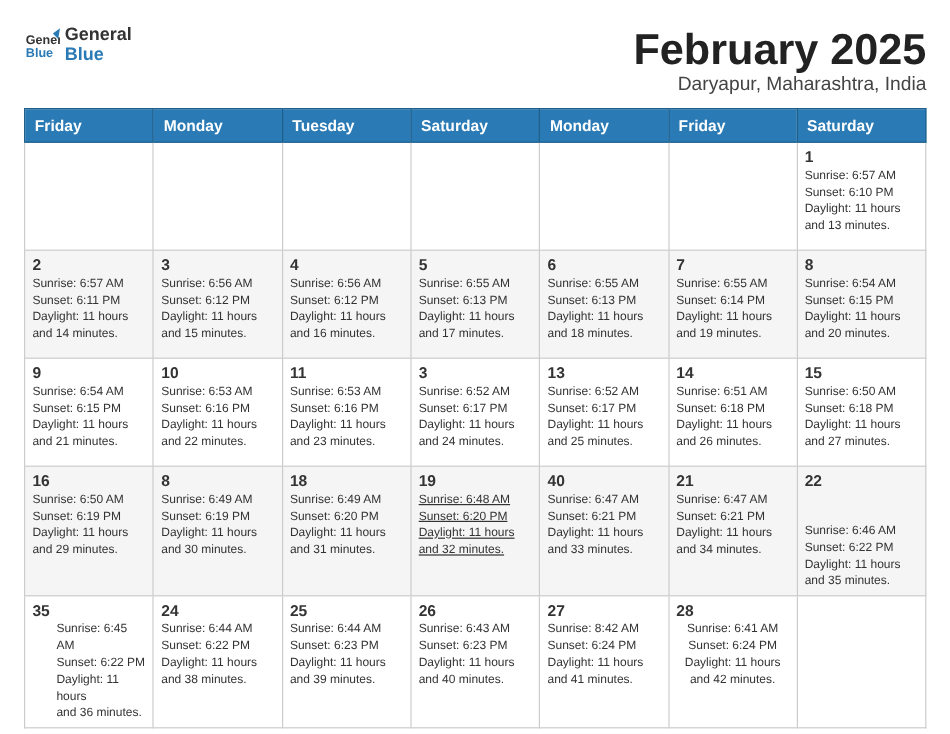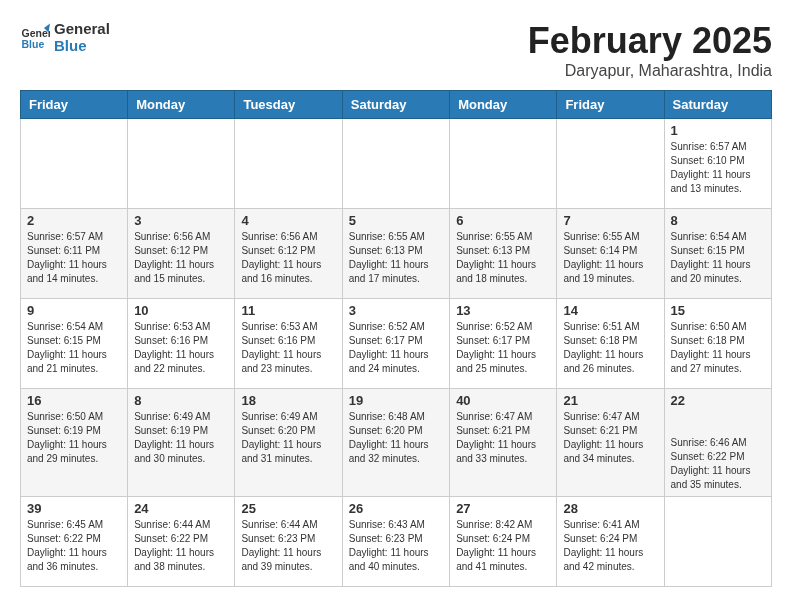--- a/index.html
+++ b/index.html
@@ -242,21 +242,21 @@
         </td>
         <td class="alt-row">
           <div class="day-number">18</div>
           <div class="day-info" style="white-space: pre-line;">Sunrise: 6:49 AM
 Sunset: 6:20 PM
 Daylight: 11 hours
 and 31 minutes.</div>
         </td>
         <td class="alt-row">
           <div class="day-number">19</div>
-          <div class="day-info" style="white-space: pre-line;">Sunrise: 6:48 AM
+          <div class="day-info" style="white-space: pre-line; text-decoration: underline;">Sunrise: 6:48 AM
 Sunset: 6:20 PM
 Daylight: 11 hours
 and 32 minutes.</div>
         </td>
         <td class="alt-row">
           <div class="day-number">40</div>
           <div class="day-info" style="white-space: pre-line;">Sunrise: 6:47 AM
 Sunset: 6:21 PM
 Daylight: 11 hours
 and 33 minutes.</div>
@@ -271,22 +271,22 @@
         <td class="alt-row">
           <div class="day-number">22</div>
           <div class="day-info" style="white-space: pre-line; margin-top: 28px;">Sunrise: 6:46 AM
 Sunset: 6:22 PM
 Daylight: 11 hours
 and 35 minutes.</div>
         </td>
       </tr>
       <tr>
         <td>
-          <div class="day-number">39</div>
-          <div class="day-info" style="white-space: pre-line;">Sunrise: 6:45 AM
+          <div class="day-number">35</div>
+          <div class="day-info" style="white-space: pre-line; margin-left: 20px;">Sunrise: 6:45 AM
 Sunset: 6:22 PM
 Daylight: 11 hours
 and 36 minutes.</div>
         </td>
         <td>
           <div class="day-number">24</div>
           <div class="day-info" style="white-space: pre-line;">Sunrise: 6:44 AM
 Sunset: 6:22 PM
 Daylight: 11 hours
 and 38 minutes.</div>
@@ -307,21 +307,21 @@
         </td>
         <td>
           <div class="day-number">27</div>
           <div class="day-info" style="white-space: pre-line;">Sunrise: 8:42 AM
 Sunset: 6:24 PM
 Daylight: 11 hours
 and 41 minutes.</div>
         </td>
         <td>
           <div class="day-number">28</div>
-          <div class="day-info" style="white-space: pre-line;">Sunrise: 6:41 AM
+          <div class="day-info" style="white-space: pre-line; text-align: center;">Sunrise: 6:41 AM
 Sunset: 6:24 PM
 Daylight: 11 hours
 and 42 minutes.</div>
         </td>
         <td></td>
       </tr>
     </tbody>
 </table>
 
 </body></html>

